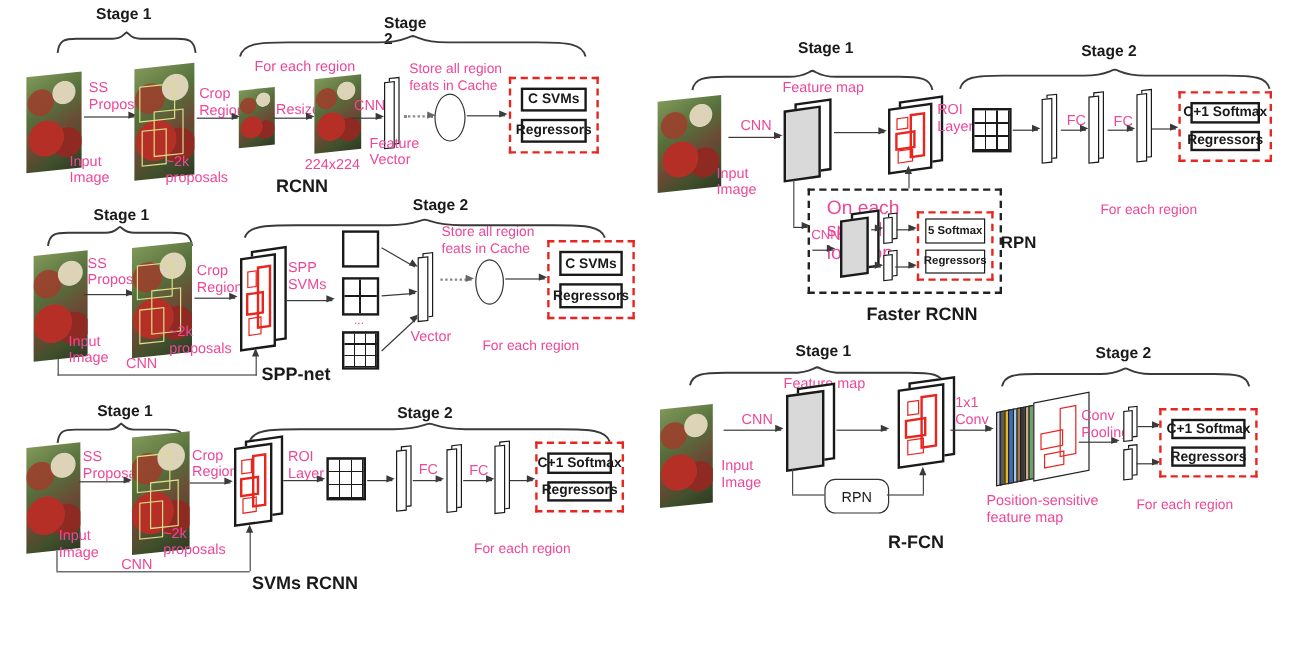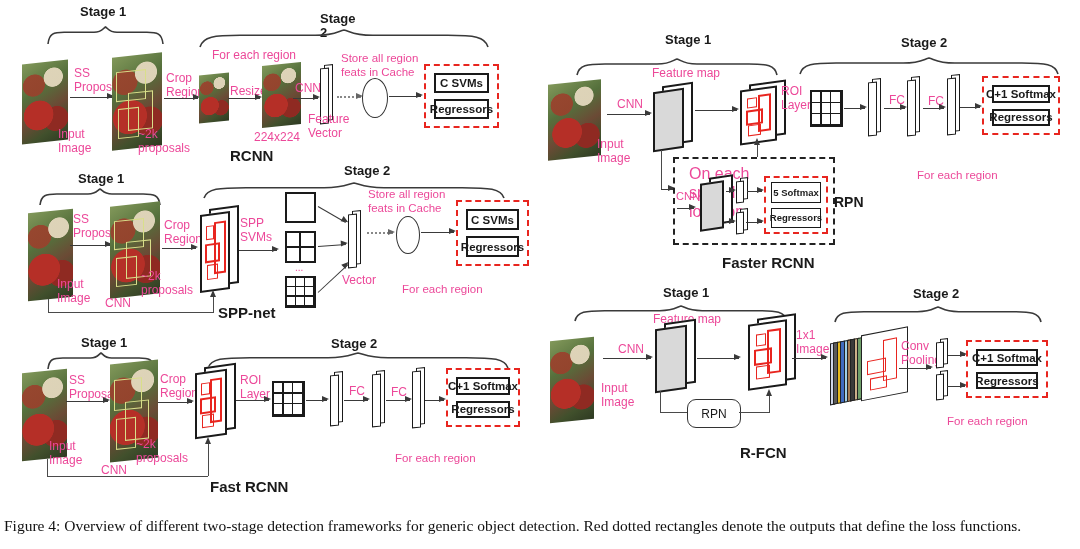--- a/index.html
+++ b/index.html
@@ -257,21 +257,21 @@
   <div class="redbox" style="left:446px;top:368px;width:74px;height:59px;">
     <div class="ib">C+1 Softmax</div>
     <div class="ib">Regressors</div>
   </div>
   <div class="lbl" style="left:395px;top:452px;font-size:11.5px;">For  each region</div>
   <div class="vl" style="left:47px;top:459px;height:17px;"></div>
   <div class="hl" style="left:47px;top:476px;width:161px;"></div>
   <div class="vl" style="left:208px;top:443px;height:33px;"></div>
   <div class="head-up" style="left:204.5px;top:437px;"></div>
   <div class="lbl" style="left:101px;top:463px;">CNN</div>
-  <div class="dtitle" style="left:210px;top:479px;">Fast RCNN</div>
+  <div class="dtitle" style="left:210px;top:479px;">SVMs RCNN</div>
 
   <div class="stage" style="left:665px;top:33px;">Stage 1</div>
   <svg class="brace" style="left:577px;top:59px;width:200px;height:16px" viewBox="0 0 100 16" preserveAspectRatio="none">
       <path d="M0,16 C1,6 5,5 14,5 L40,5 C47,5 48,1 50,0 C52,1 53,5 60,5 L86,5 C95,5 99,6 100,16" fill="none" stroke="#3a3a3a" stroke-width="1.6" vector-effect="non-scaling-stroke"></path>
     </svg>
   <div class="stage" style="left:901px;top:36px;">Stage 2</div>
   <svg class="brace" style="left:800px;top:58px;width:258px;height:16px" viewBox="0 0 100 16" preserveAspectRatio="none">
       <path d="M0,16 C1,6 5,5 14,5 L40,5 C47,5 48,1 50,0 C52,1 53,5 60,5 L86,5 C95,5 99,6 100,16" fill="none" stroke="#3a3a3a" stroke-width="1.6" vector-effect="non-scaling-stroke"></path>
     </svg>
 
@@ -385,53 +385,54 @@
   </div>
   <div class="vl" style="left:660px;top:391px;height:21px;"></div>
   <div class="hl" style="left:660px;top:412px;width:27px;"></div>
   <div class="rounded" style="left:687px;top:399px;width:52px;height:27px;">
       <span>RPN</span>
     </div>
   <div class="hl" style="left:739px;top:412px;width:31px;"></div>
   <div class="vl" style="left:769px;top:394px;height:18px;"></div>
   <div class="head-up" style="left:765.5px;top:389px;"></div>
   <div class="lbl" style="left:796px;top:328px;">1x1
-Image</div>
+Conv</div>
   <div class="arr" style="left:792px;top:358px;width:34px;"></div>
 
   <div class="psstack" style="left:830px;top:334px;width:76px;height:62px;">
     <div class="pslayer" style="left: 0px; background: rgb(207, 214, 234);"></div>
     <div class="pslayer" style="left: 3.4px; background: rgb(90, 90, 90);"></div>
     <div class="pslayer" style="left: 6.8px; background: rgb(230, 185, 30);"></div>
     <div class="pslayer" style="left: 10.2px; background: rgb(63, 107, 191);"></div>
     <div class="pslayer" style="left: 13.6px; background: rgb(159, 208, 232);"></div>
     <div class="pslayer" style="left: 17px; background: rgb(164, 122, 82);"></div>
     <div class="pslayer" style="left: 20.4px; background: rgb(58, 58, 58);"></div>
     <div class="pslayer" style="left: 23.8px; background: rgb(205, 176, 137);"></div>
     <div class="pslayer" style="left: 27.2px; background: rgb(111, 159, 106);"></div>
     <div class="psface" style="left:31px;top:0;width:45px;height:64px;">
       <div class="roi thin" style="left:46%;top:12%;width:28%;height:62%;"></div>
       <div class="roi thin" style="left:12%;top:40%;width:38%;height:20%;"></div>
       <div class="roi thin" style="left:18%;top:68%;width:34%;height:16%;"></div>
     </div>
   </div>
+  <div class="lbl" style="left:822px;top:410px;">Position-sensitive
+feature map</div>
   <div class="lbl" style="left:901px;top:339px;">Conv
 Pooling</div>
   <div class="arr" style="left:899px;top:368px;width:32px;"></div>
   <div class="bar" style="left:936px;top:342px;width:8px;height:26px;">
       <div class="bback"></div>
       <div class="bface"></div>
     </div>
   <div class="arr" style="left:948px;top:355px;width:17px;"></div>
   <div class="bar" style="left:936px;top:374px;width:8px;height:26px;">
       <div class="bback"></div>
       <div class="bface"></div>
     </div>
   <div class="arr" style="left:947px;top:386px;width:18px;"></div>
   <div class="redbox" style="left:966px;top:340px;width:82px;height:58px;">
     <div class="ib">C+1 Softmax</div>
     <div class="ib">Regressors</div>
   </div>
   <div class="lbl" style="left:947px;top:415px;font-size:11.5px;">For each region</div>
   <div class="dtitle" style="left:740px;top:445px;">R-FCN</div>
 
-  <div class="caption" style="left:4px;top:516px;width:1072px;">Figure 4: Overview of different two-stage detection frameworks for generic object detection. Red dotted rectangles denote the outputs that define the loss functions.</div>
 </div>
 
 </body></html>

